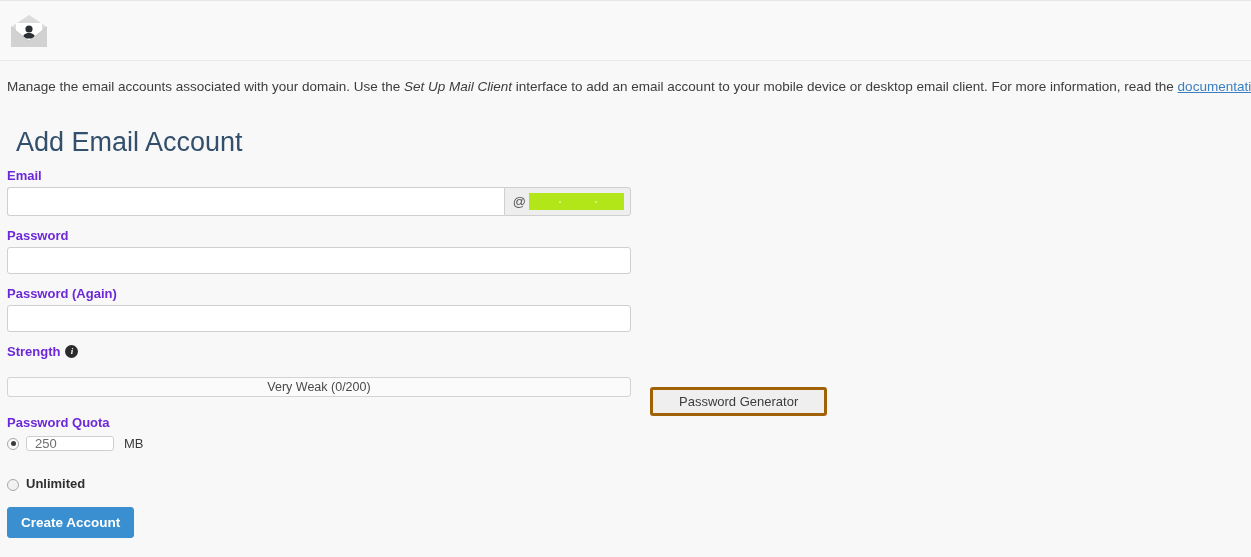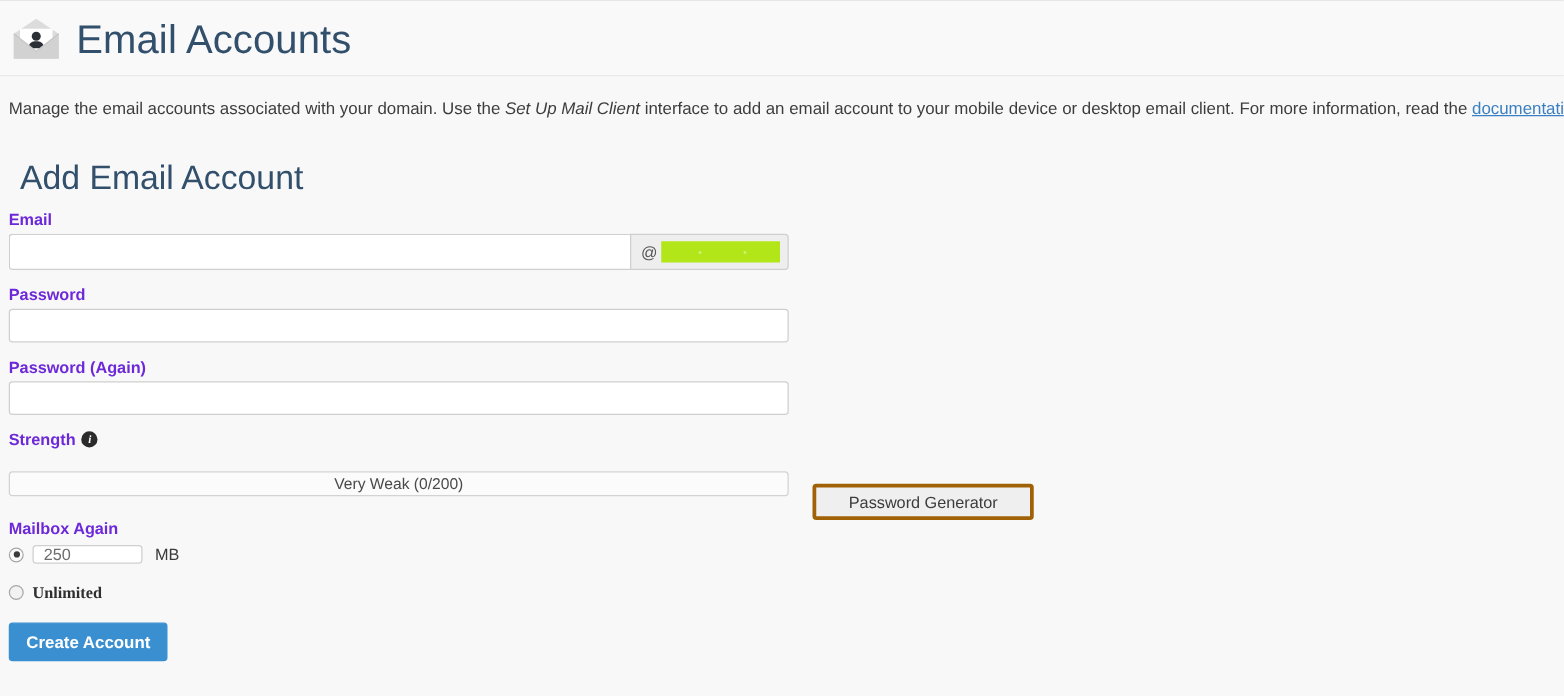--- a/index.html
+++ b/index.html
@@ -242,23 +242,22 @@
     height: 15px;
     text-align: left;
   }
   .unit-label {
     font-size: 13px;
     color: #3a3a3a;
     margin-left: 10px;
   }
   .unlimited-row {
     display: flex;
-    align-items: center;
-    margin-top: 15px;
-    font-family: Liberation Serif, serif;
+    align-items: flex-end;
+    margin-top: 25px;
   }
   .unlimited-label {
     font-size: 13px;
     font-weight: bold;
     color: #2f2f2f;
   }
 
   
   .create-btn {
     margin-top: 16px;
@@ -284,21 +283,20 @@
   <div class="header-icon">
     <svg width="44" height="44" viewBox="0 0 44 44" aria-hidden="true">
       <path d="M4 18 L22 6 L40 18 L40 38 L4 38 Z" fill="#dcdcdc"></path>
       <path d="M9 14 L35 14 L35 36 L9 36 Z" fill="#ffffff"></path>
       <circle cx="22" cy="20" r="3.6" fill="#2b2f36"></circle>
       <path d="M15.8 29.5 C15.8 25.4 18.6 24 22 24 C25.4 24 28.2 25.4 28.2 29.5 Z" fill="#2b2f36"></path>
       <path d="M4 18 L22 32 L40 18 L40 38 L4 38 Z" fill="#d2d2d2"></path>
       <path d="M4 18 L22 32 L40 18" fill="none" stroke="#c6c6c6" stroke-width="1"></path>
     </svg>
   </div>
-  <div class="page-title">Email Accounts</div>
 </div>
 
 <div class="intro"><span>Manage the email accounts associated with your domain. Use the </span><em>Set Up Mail Client</em><span> interface to add an email account to your mobile device or desktop email client. For more information, read the </span><a href="#">documentation</a></div>
 
 <div class="section-heading">Add Email Account</div>
 
 <div class="form">
 
   
   <label class="field-label">Email</label>
@@ -327,21 +325,21 @@
   
   <div class="strength-label-row">
     <span class="field-label" style="margin-bottom:0">Strength</span>
     <span class="info-icon">i</span>
   </div>
   <div class="strength-row">
     <div class="strength-bar">Very Weak (0/200)</div>
   </div>
 
   
-  <label class="field-label" style="margin-top:18px">Mailbox Again</label>
+  <label class="field-label" style="margin-top:18px">Password Quota</label>
 
   <div class="quota-row">
     <span class="radio checked"></span>
     <input class="txt-input quota-input" type="text" value="250" style="">
     <span class="unit-label">MB</span>
   </div>
 
   <div class="unlimited-row">
     <span class="radio"></span>
     <span class="unlimited-label">Unlimited</span>

